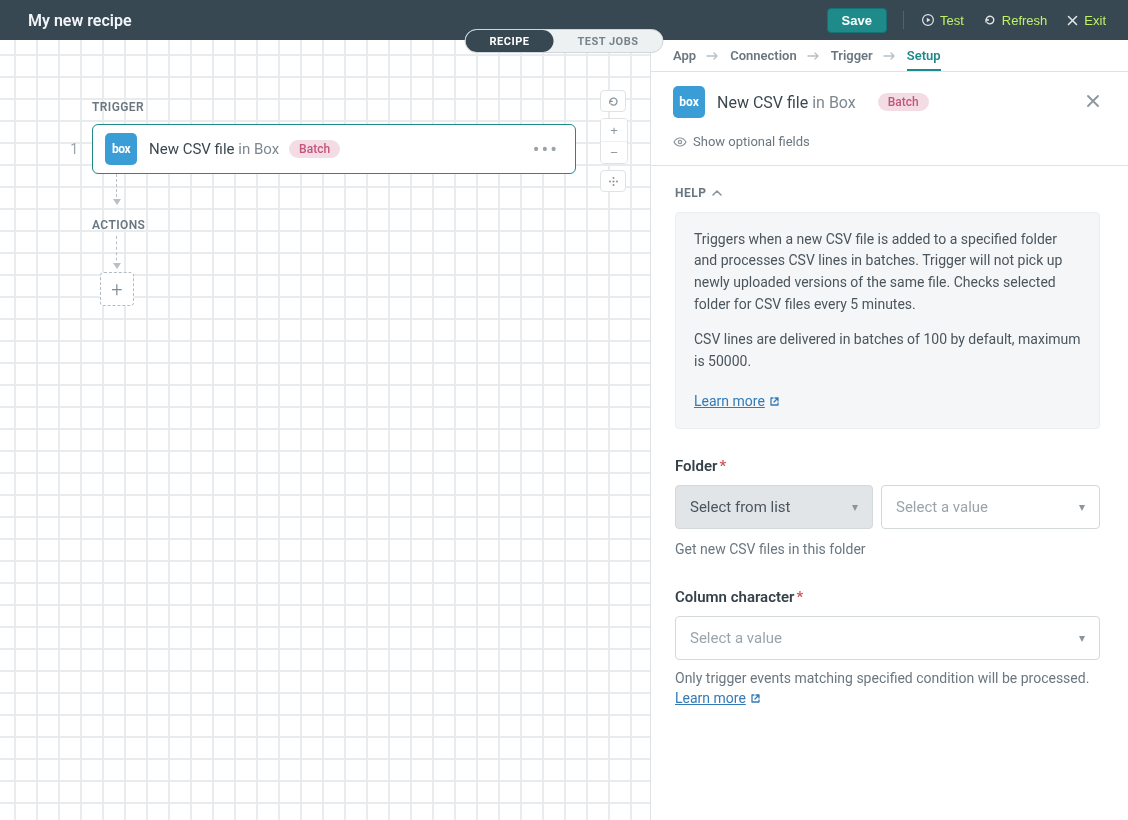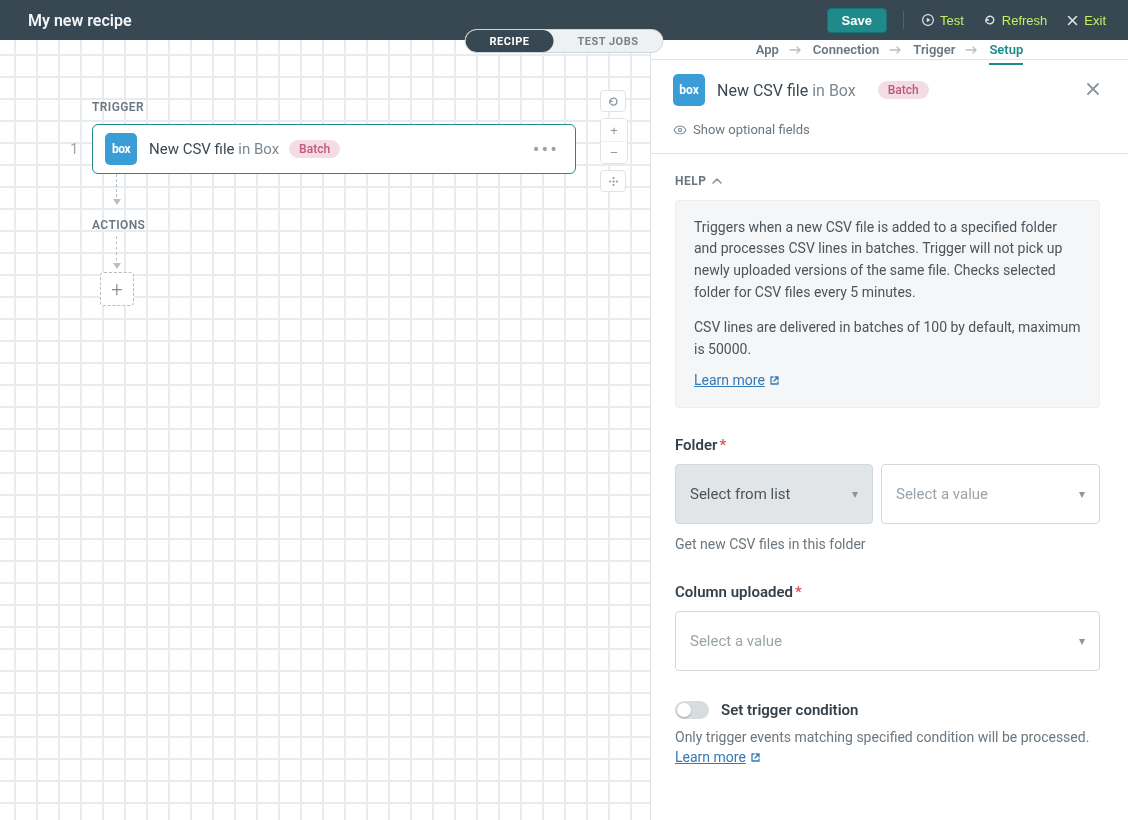--- a/index.html
+++ b/index.html
@@ -243,27 +243,26 @@
 
   
   .panel{
     width:478px;
     border-left:1px solid var(--divider);
     background:#fff;
     display:flex;flex-direction:column;
     position:relative;
   }
   .crumbs{
-    height:20px;
+    height:32px;
     display:flex;align-items:center;gap:10px;
     padding:0 22px;
     border-bottom:1px solid var(--divider);
     font-size:13px;
     color:#6b7780;
-    justify-content:center;
   }
   .crumbs .crumb{font-weight:600;cursor:pointer;}
   .crumbs .crumb.active{color:var(--teal);position:relative;}
   .crumbs .crumb.active::after{
     content:"";position:absolute;left:0;right:0;bottom:-8px;height:2px;background:var(--teal);
   }
   .crumbs .sep{color:#b7c0c6;}
   .crumbs .sep svg{display:block;}
 
   .panel-head{
@@ -302,29 +301,29 @@
 
   .help-head{
     font-size:12px;font-weight:700;letter-spacing:.5px;color:#6b7780;
     display:flex;align-items:center;gap:6px;cursor:pointer;margin-bottom:12px;
   }
   .help-box{
     background:#f5f6f7;border:1px solid #eceeef;border-radius:4px;
     padding:16px 18px;color:#4a555d;line-height:1.55;font-size:14px;
   }
   .help-box p{margin:0 0 14px 0;}
-  .help-box p:last-of-type{margin-bottom:9px;}
+  .help-box p:last-of-type{margin-bottom:18px;}
   .help-box a{color:var(--link);text-decoration:underline;font-size:14px;display:inline-flex;align-items:center;gap:4px;}
 
   .field{margin-top:28px;}
   .field .label{font-size:15px;font-weight:600;color:#35414a;margin-bottom:10px;}
   .field .label .req{color:#d0555a;margin-left:2px;}
   .field .controls{display:flex;gap:8px;}
   .select{
-    flex:1;height:60px;border:1px solid #d3d8db;border-radius:4px;background:#fff;
+    flex:1;height:44px;border:1px solid #d3d8db;border-radius:4px;background:#fff;
     display:flex;align-items:center;justify-content:space-between;
     padding:0 14px;color:#9aa4ab;cursor:pointer;font-size:15px;
   }
   .select.filled{background:#e2e5e7;color:#4a555d;}
   .select .caret{color:#8a959e;font-size:12px;}
   .field .controls .select:first-child{max-width:198px;}
   .hint{color:#6b7780;font-size:14px;margin-top:10px;line-height:1.45;}
   .hint a{color:var(--link);text-decoration:underline;display:inline-flex;align-items:center;gap:4px;}
 
   .toggle-row{display:flex;align-items:center;gap:12px;margin-top:30px;}
@@ -504,34 +503,30 @@
           <div class="select">
             <span>Select a value</span>
             <span class="caret">▾</span>
           </div>
         </div>
         <div class="hint">Get new CSV files in this folder</div>
       </div>
 
       <div class="field">
         <div class="label">
-          <span>Column uploaded</span><span class="req">*</span>
+          <span>Column character</span><span class="req">*</span>
         </div>
         <div class="controls">
           <div class="select" style="max-width:none;">
             <span>Select a value</span>
             <span class="caret">▾</span>
           </div>
         </div>
       </div>
 
-      <div class="toggle-row">
-        <div class="toggle"></div>
-        <div class="toggle-label">Set trigger condition</div>
-      </div>
       <div class="hint" style="margin-top:8px;">
         <span>Only trigger events matching specified condition will be processed.</span><br>
         <a>
           <span>Learn more</span>
           <svg width="11" height="11" viewBox="0 0 11 11">
               <path d="M4 2H2v7h7V7M6 2h3v3M9 2L5 6" fill="none" stroke="#337ab7" stroke-width="1.3" stroke-linecap="round" stroke-linejoin="round"></path>
             </svg>
         </a>
       </div>
 

